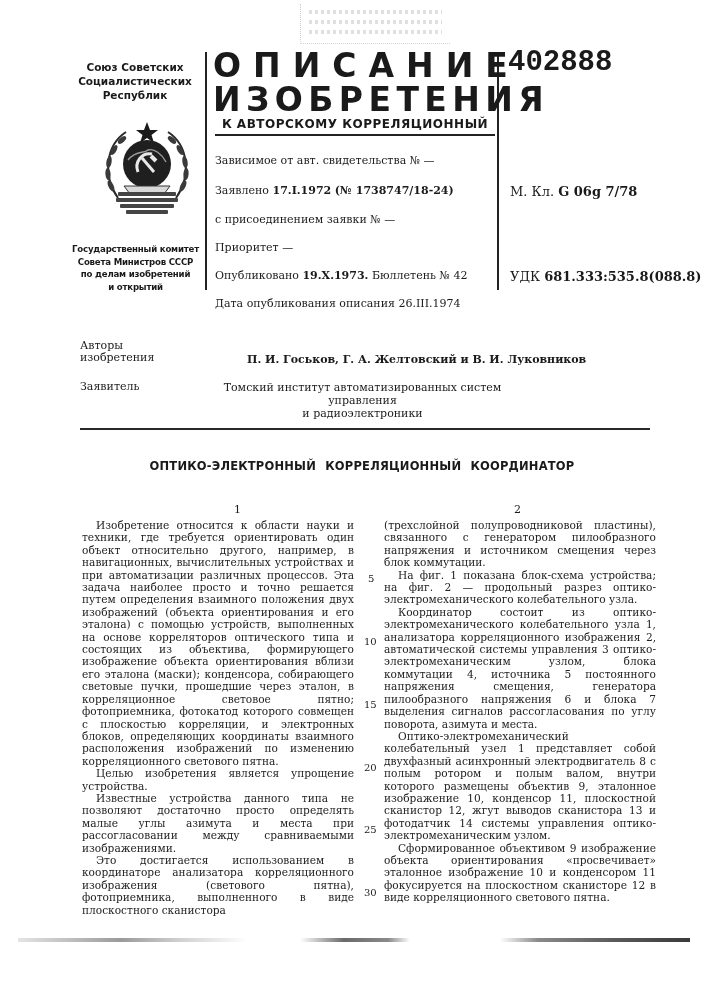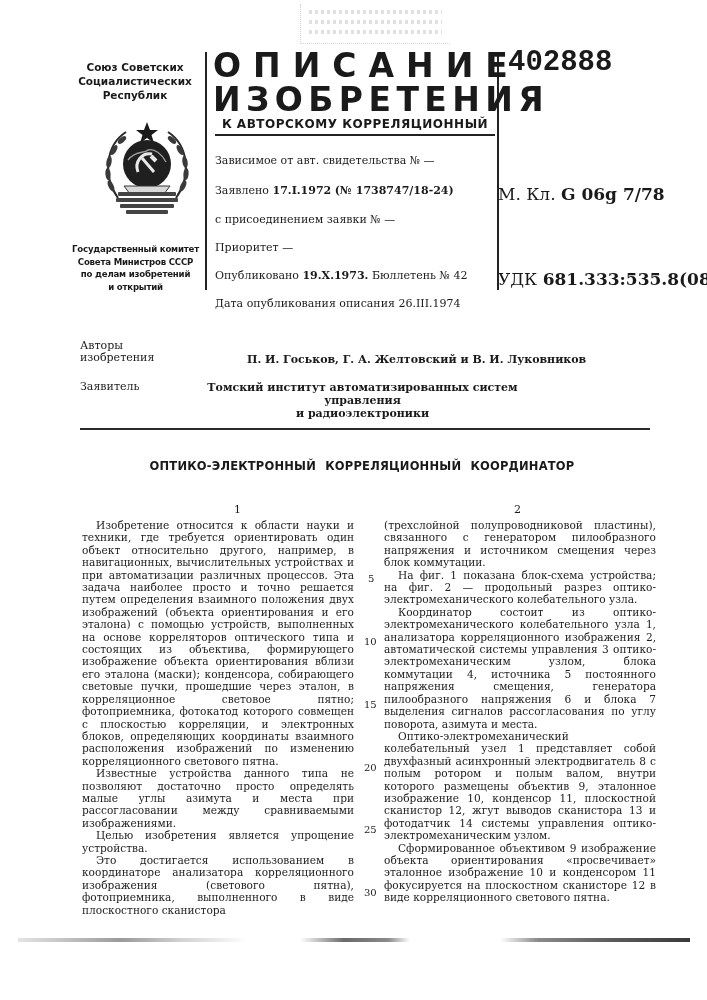--- a/index.html
+++ b/index.html
@@ -24,26 +24,26 @@
 
   
   .title1 { left: 213px; top: 46px; width: 283px; font-family: "DejaVu Sans", sans-serif; font-weight: bold; font-size: 33px; letter-spacing: 12px; line-height: 40px; }
   .title2 { left: 213px; top: 80px; width: 283px; font-family: "DejaVu Sans", sans-serif; font-weight: bold; font-size: 33px; letter-spacing: 5.4px; line-height: 40px; }
   .subtitle { left: 215px; top: 117px; width: 280px; text-align: center; font-family: "DejaVu Sans", sans-serif; font-weight: bold; font-size: 12px; letter-spacing: 0.5px; padding-bottom: 3px; border-bottom: 2px solid #222; }
   .patno { left: 508px; top: 46px; font-family: Liberation Mono, monospace; font-weight: bold; font-size: 29px; letter-spacing: 0px; }
 
   
   .bib { left: 215px; font-size: 11px; line-height: 14px; white-space: nowrap; }
   .bib b { font-weight: bold; }
-  .cls { left: 498px; font-size: 17px; white-space: nowrap; }
+  .cls { left: 510px; font-size: 13px; white-space: nowrap; }
 
   
   .lbl { left: 80px; font-size: 11px; line-height: 12px; }
   .authors { left: 223px; top: 353px; font-size: 11px; font-weight: bold; white-space: nowrap; margin-left: 24px; }
-  .applicant { left: 195px; top: 381px; width: 335px; text-align: center; font-size: 11px; font-weight: bold; line-height: 13px; }
+  .applicant { left: 195px; top: 381px; width: 335px; text-align: center; font-size: 11px; font-weight: normal; line-height: 13px; }
 
   .hrule { left: 80px; top: 428px; width: 570px; height: 2px; background: #2a2a2a; }
 
   .doctitle { left: 82px; top: 459px; width: 560px; text-align: center; font-family: "DejaVu Sans", sans-serif; font-weight: bold; font-size: 11.5px; letter-spacing: 0.2px; word-spacing: 5px; }
   .colnum { top: 503px; font-size: 11px; }
 
   
   .col { top: 519px; width: 272px; font-size: 10.6px; line-height: 12.4px; text-align: justify; color: #222; }
   .col p { text-indent: 14px; hyphens: manual; }
   .col1 { left: 82px; }
@@ -160,22 +160,22 @@
 </div>
 
 <div class="abs hrule"></div>
 
 <div class="abs doctitle">ОПТИКО-ЭЛЕКТРОННЫЙ КОРРЕЛЯЦИОННЫЙ КООРДИНАТОР</div>
 <div class="abs colnum" style="left:234px">1</div>
 <div class="abs colnum" style="left:514px">2</div>
 
 <div class="abs col col1">
   <p>Изобретение относится к области науки и техники, где требуется ориентировать один объект относительно другого, например, в навигационных, вычислительных устройствах и при автоматизации различных процессов. Эта задача наиболее просто и точно решается путем определения взаимного положения двух изображений (объекта ориентирования и его эталона) с помощью устройств, выполненных на основе корреляторов оптического типа и состоящих из объектива, формирующего изображение объекта ориентирования вблизи его эталона (маски); конденсора, собирающего световые пучки, прошедшие через эталон, в корреляционное световое пятно; фотоприемника, фотокатод которого совмещен с плоскостью корреляции, и электронных блоков, определяющих координаты взаимного расположения изображений по изменению корреляционного светового пятна.</p>
+  <p>Целью изобретения является упрощение устройства.</p>
   <p>Известные устройства данного типа не позволяют достаточно просто определять малые углы азимута и места при рассогласовании между сравниваемыми изображениями.</p>
-  <p>Целью изобретения является упрощение устройства.</p>
   <p>Это достигается использованием в координаторе анализатора корреляционного изображения (светового пятна), фотоприемника, выполненного в виде плоскостного сканистора</p>
 </div>
 <div class="abs col col2">
   <p style="text-indent:0">(трехслойной полупроводниковой пластины), связанного с генератором пилообразного напряжения и источником смещения через блок коммутации.</p>
   <p>На фиг. 1 показана блок-схема устройства; на фиг. 2 — продольный разрез оптико-электромеханического колебательного узла.</p>
   <p>Координатор состоит из оптико-электромеханического колебательного узла 1, анализатора корреляционного изображения 2, автоматической системы управления 3 оптико-электромеханическим узлом, блока коммутации 4, источника 5 постоянного напряжения смещения, генератора пилообразного напряжения 6 и блока 7 выделения сигналов рассогласования по углу поворота, азимута и места.</p>
   <p>Оптико-электромеханический колебательный узел 1 представляет собой двухфазный асинхронный электродвигатель 8 с полым ротором и полым валом, внутри которого размещены объектив 9, эталонное изображение 10, конденсор 11, плоскостной сканистор 12, жгут выводов сканистора 13 и фотодатчик 14 системы управления оптико-электромеханическим узлом.</p>
   <p>Сформированное объективом 9 изображение объекта ориентирования «просвечивает» эталонное изображение 10 и конденсором 11 фокусируется на плоскостном сканисторе 12 в виде корреляционного светового пятна.</p>
 </div>
 

